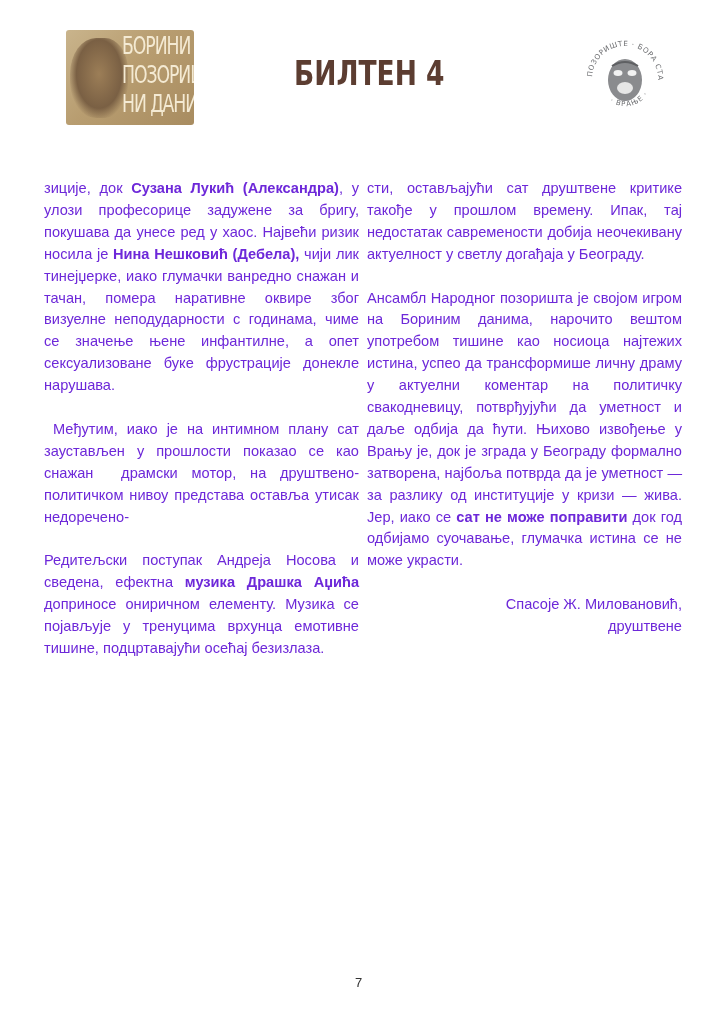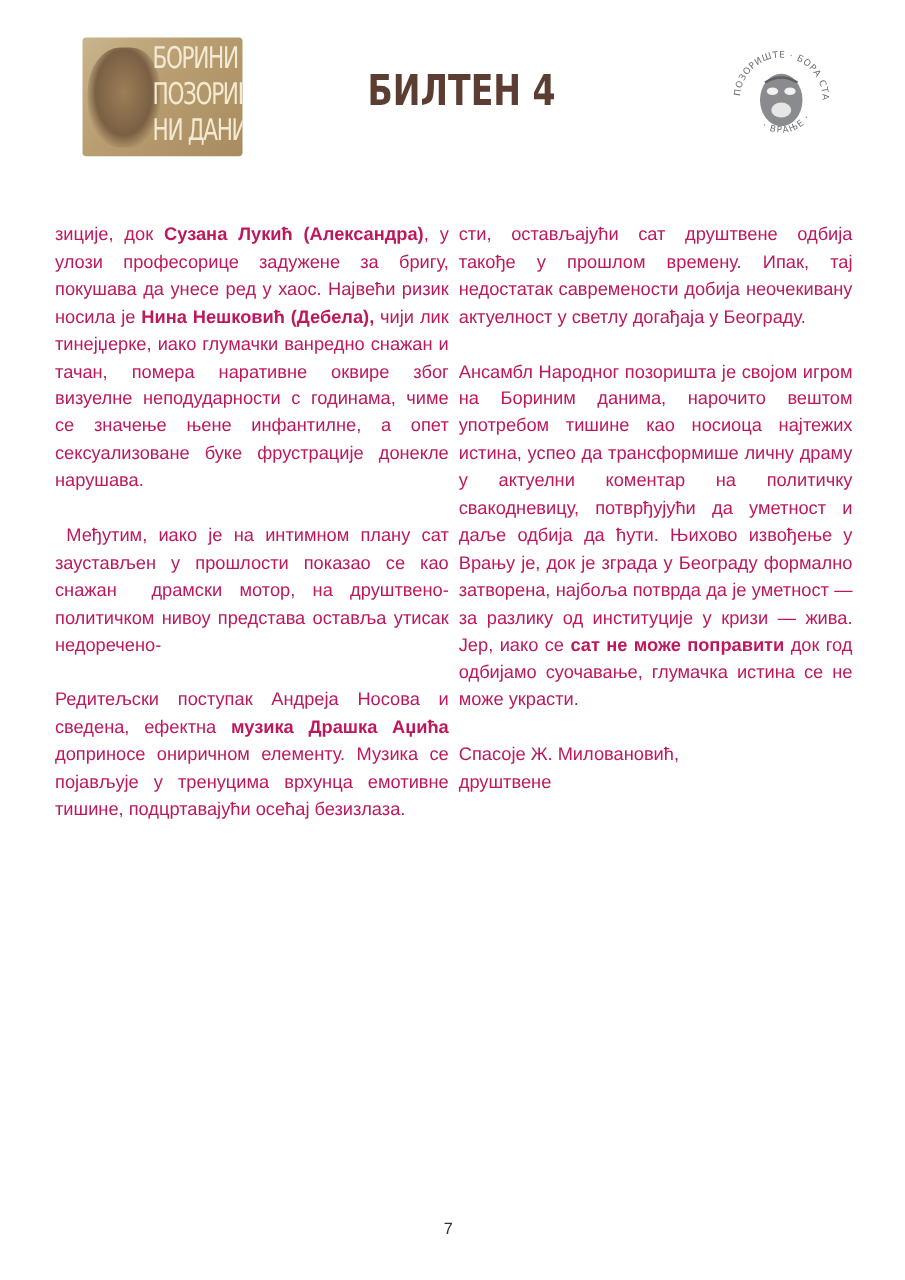--- a/index.html
+++ b/index.html
@@ -15,26 +15,26 @@
   .logo-left .words { position: absolute; left: 56px; top: 2px; width: 72px;
                       font-family: "DejaVu Sans", sans-serif; font-weight: normal; color: #f4ead3;
                       font-size: 24px; line-height: 29px; letter-spacing: -1.5px;
                       transform: scaleX(0.72); transform-origin: left top; white-space: nowrap; }
   .title { position: absolute; left: 294px; top: 53px; font-family: "DejaVu Sans", sans-serif;
            font-weight: bold; font-size: 34px; color: #5c3d31; letter-spacing: 0px;
            transform: scaleX(0.78); transform-origin: left top; white-space: nowrap; }
   .logo-right { position: absolute; left: 582px; top: 36px; width: 86px; height: 86px; }
   .columns { position: absolute; top: 178px; left: 44px; width: 636px; }
   .col { position: absolute; top: 0; width: 315px; font-family: "Liberation Sans", sans-serif;
-         font-size: 14.6px; line-height: 21.9px; color: #be185d; text-align: justify; }
+         font-size: 14.6px; line-height: 21.9px; color: #6d28d9; text-align: justify; }
   .col.left { left: 0; }
   .col.right { left: 323px; }
   .col p { margin: 0 0 21.9px 0; }
   .col b { font-weight: bold; }
-  .sign { margin: 0; }
+  .sign { text-align: right; margin: 0; }
   .page-num { position: absolute; left: 355px; top: 975px; font-family: "Liberation Sans", sans-serif;
               font-size: 13px; color: #333; }
 </style>
 </head>
 <body>
 
 <div class="header">
   <div class="logo-left">
     <div class="face"></div>
     <div class="words">
@@ -68,21 +68,21 @@
 </div>
 
 <div class="columns">
   <div class="col left">
     <p><span>зиције, док </span><b>Сузана Лукић (Александра)</b><span>, у улози професорице задужене за бригу, покушава да унесе ред у хаос. Највећи ризик носила је </span><b>Нина Нешковић (Дебела),</b><span> чији лик тинејџерке, иако глумачки ванредно снажан и тачан, помера наративне оквире због визуелне неподударности с годинама, чиме се значење њене инфантилне, а опет сексуализоване буке фрустрације донекле нарушава.</span></p>
     <p style="white-space: pre-wrap;"><span> Међутим, иако је на интимном плану сат заустављен у прошлости показао се као снажан  драмски мотор, на друштвено-политичком нивоу представа оставља утисак недоречено-</span></p>
     <p><span>Редитељски поступак Андреја Носова и сведена, ефектна </span><b>музика Драшка Аџића</b><span> доприносе ониричном елементу. Музика се појављује у тренуцима врхунца емотивне тишине, подцртавајући осећај безизлаза.</span></p>
   </div>
 
   <div class="col right">
-    <p><span>сти, остављајући сат друштвене одбија такође у прошлом времену. Ипак, тај недостатак савремености добија неочекивану актуелност у светлу догађаја у Београду.</span></p>
+    <p><span>сти, остављајући сат друштвене критике такође у прошлом времену. Ипак, тај недостатак савремености добија неочекивану актуелност у светлу догађаја у Београду.</span></p>
     <p><span>Ансамбл Народног позоришта је својом игром на Бориним данима, нарочито вештом употребом тишине као носиоца најтежих истина, успео да трансформише личну драму у актуелни коментар на политичку свакодневицу, потврђујући да уметност и даље одбија да ћути. Њихово извођење у Врању је, док је зграда у Београду формално затворена, најбоља потврда да је уметност — за разлику од институције у кризи — жива. Јер, иако се </span><b>сат не може поправити</b><span> док год одбијамо суочавање, глумачка истина се не може украсти.</span></p>
     <p class="sign" style="margin-bottom:0;">
       <span>Спасоје Ж. Миловановић,</span><br>
       <span>друштвене</span>
     </p>
   </div>
 </div>
 
 <div class="page-num">7</div>
 

